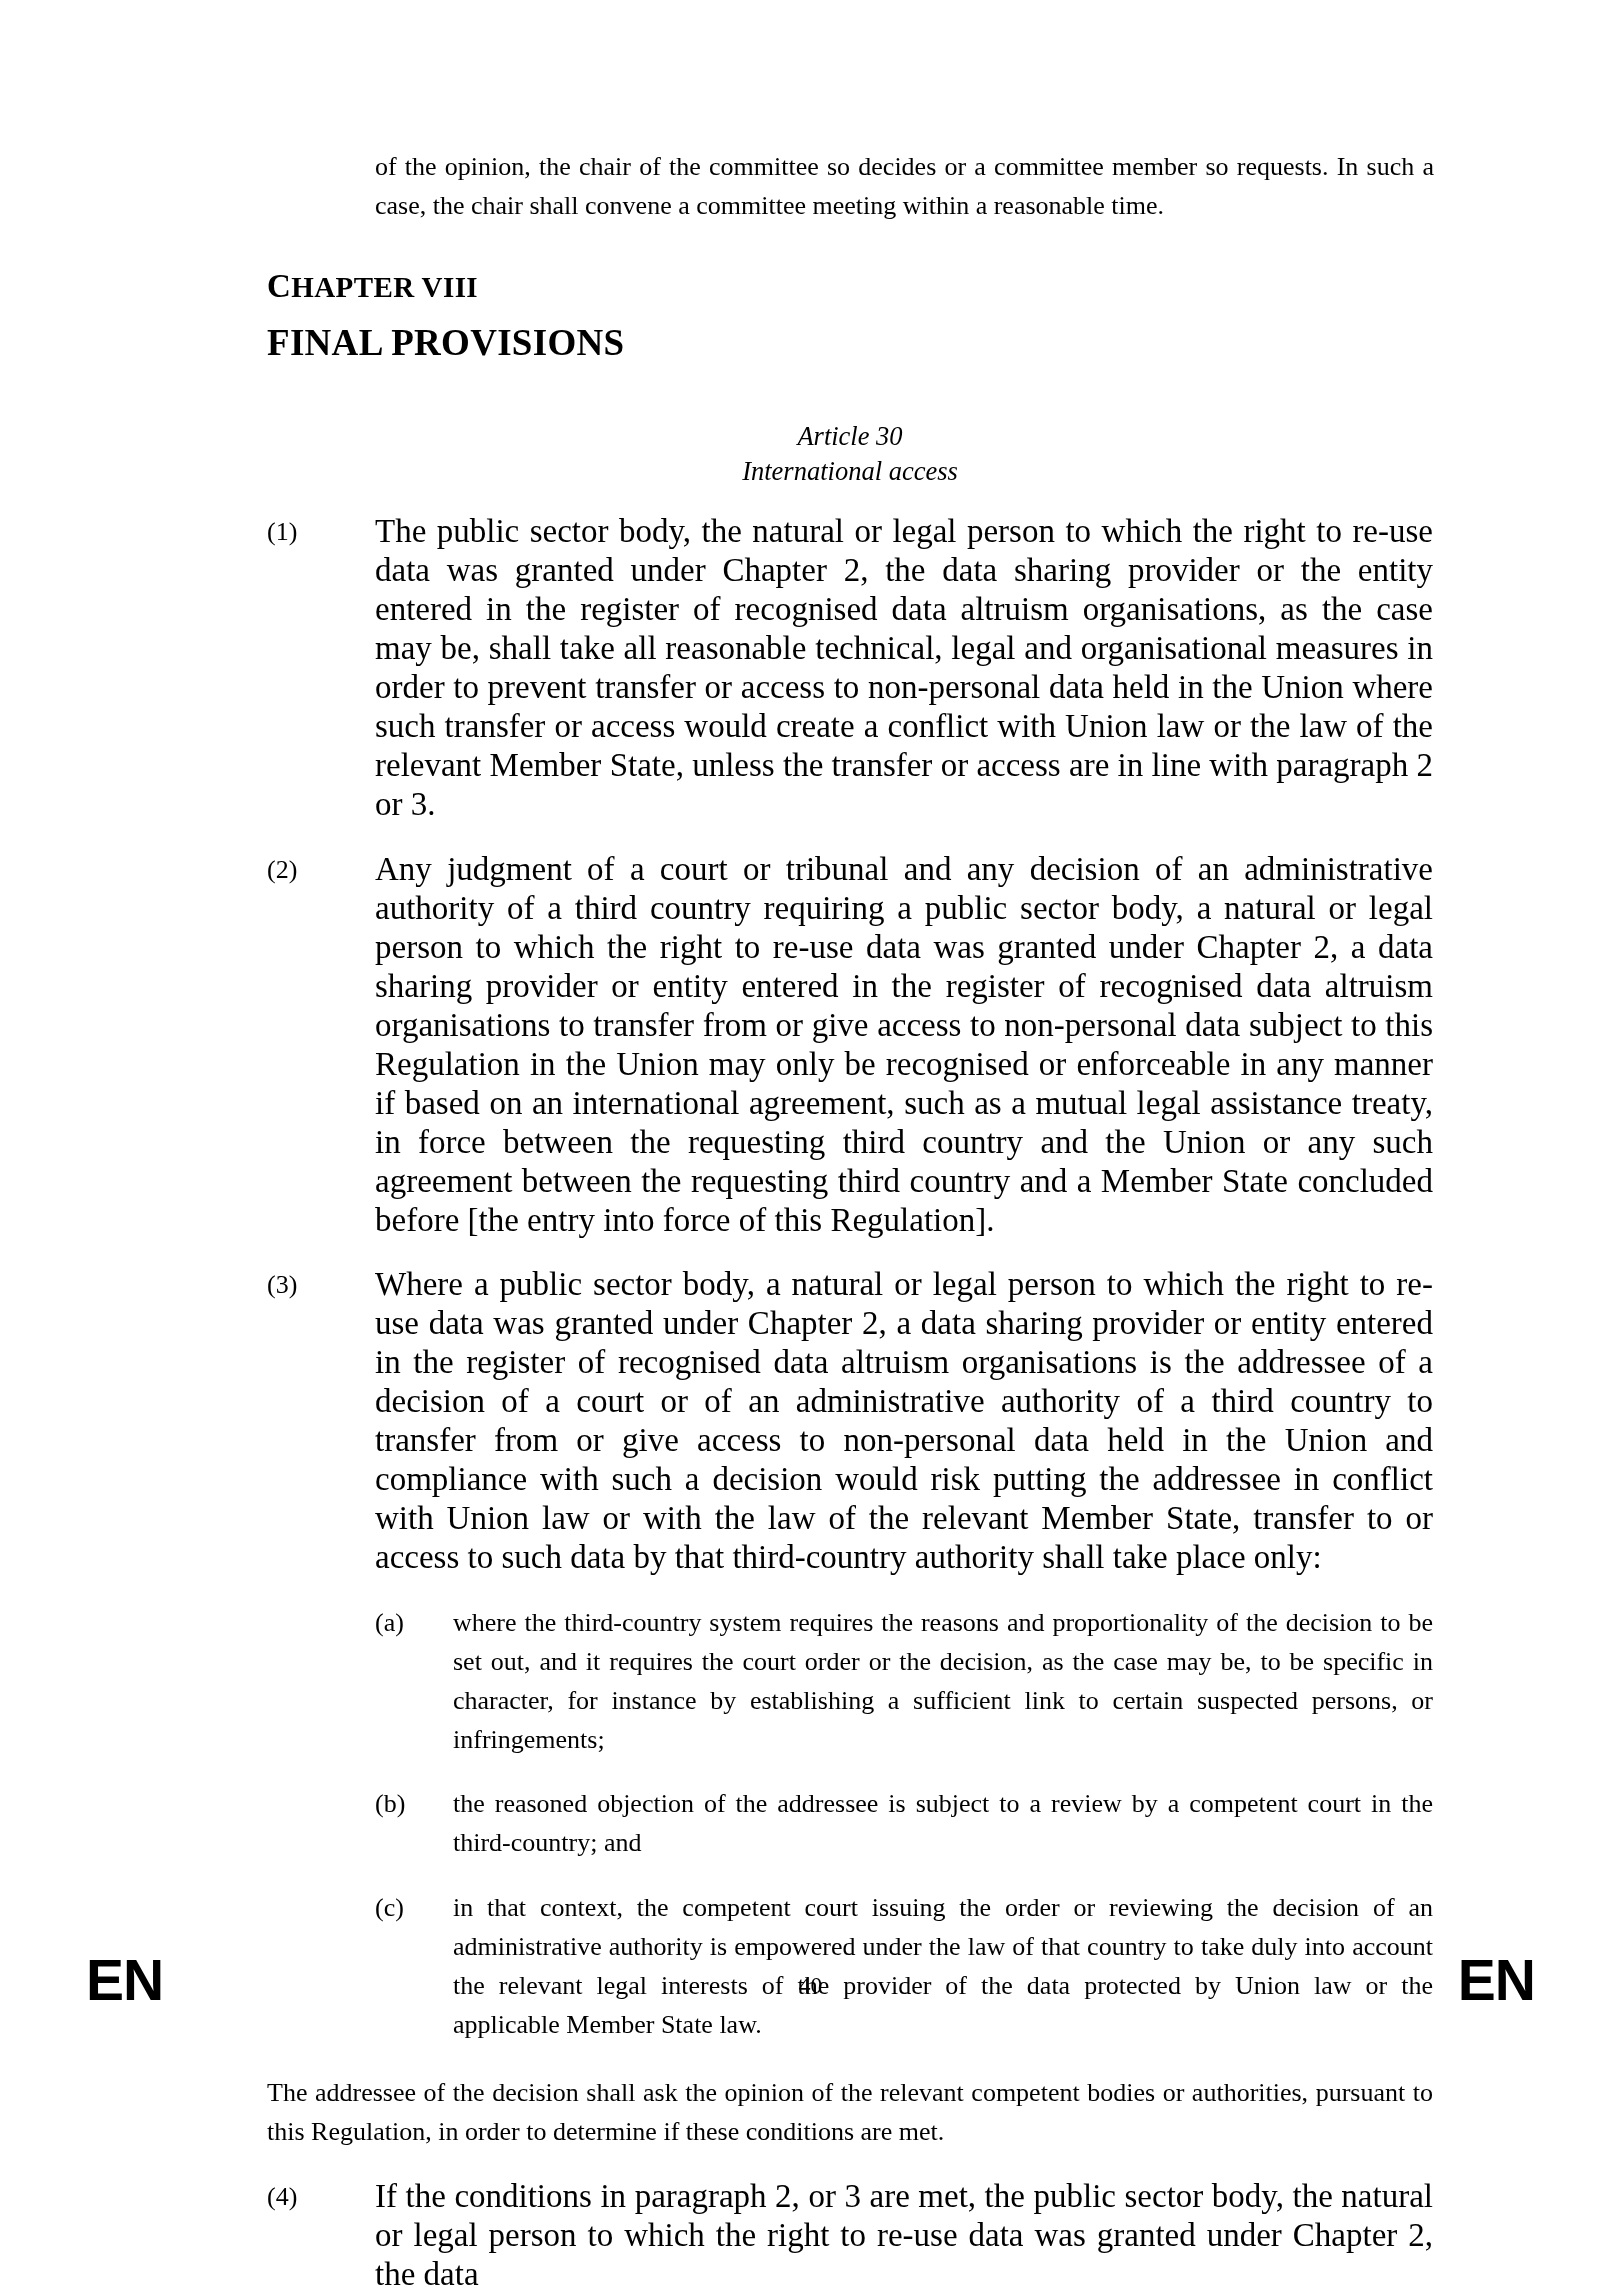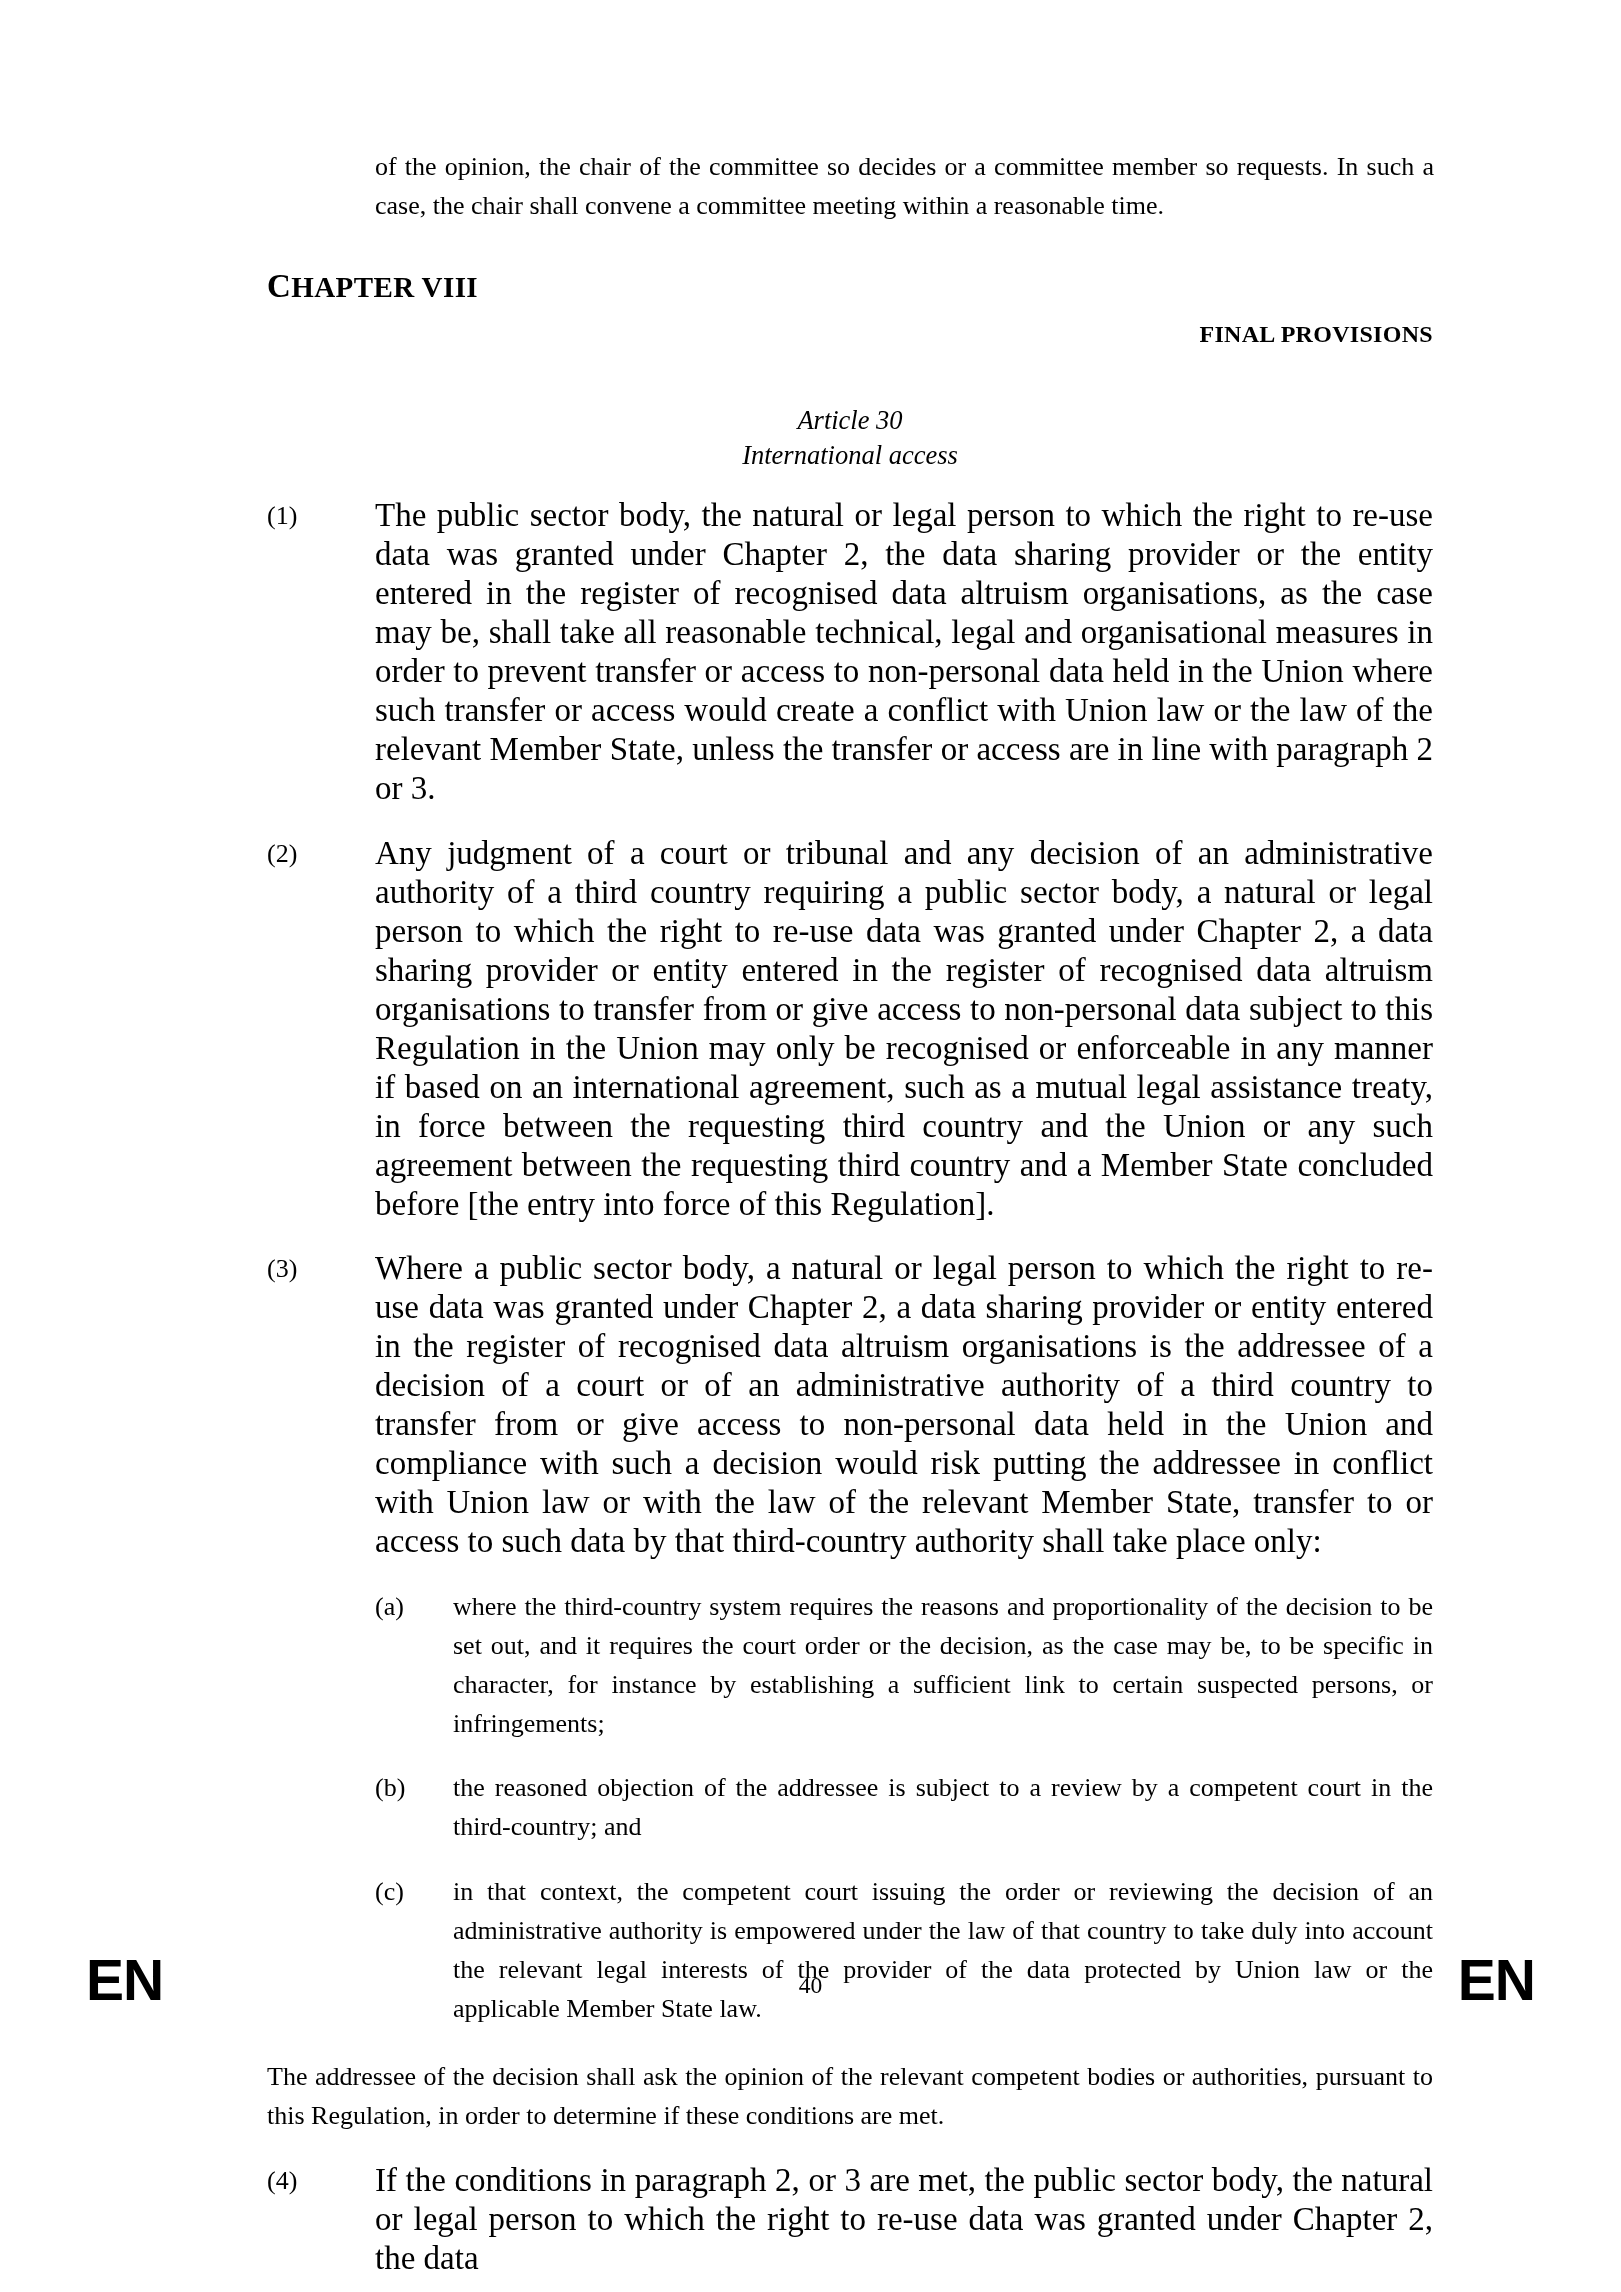--- a/index.html
+++ b/index.html
@@ -40,22 +40,22 @@
     text-align: left;
     font-size: 29px;
     font-weight: bold;
     margin-top: 43px;
     letter-spacing: 0.4px;
   }
   .chapter-title .small-caps-first {
     font-size: 33px;
   }
   .chapter-sub {
-    text-align: right;
-    font-size: 24px;
+    text-align: left;
+    font-size: 37px;
     font-weight: bold;
     margin-top: 15.7px;
     letter-spacing: 0.3px;
   }
   .article-no {
     text-align: center;
     font-size: 26.5px;
     font-style: italic;
     margin-top: 57px;
   }

